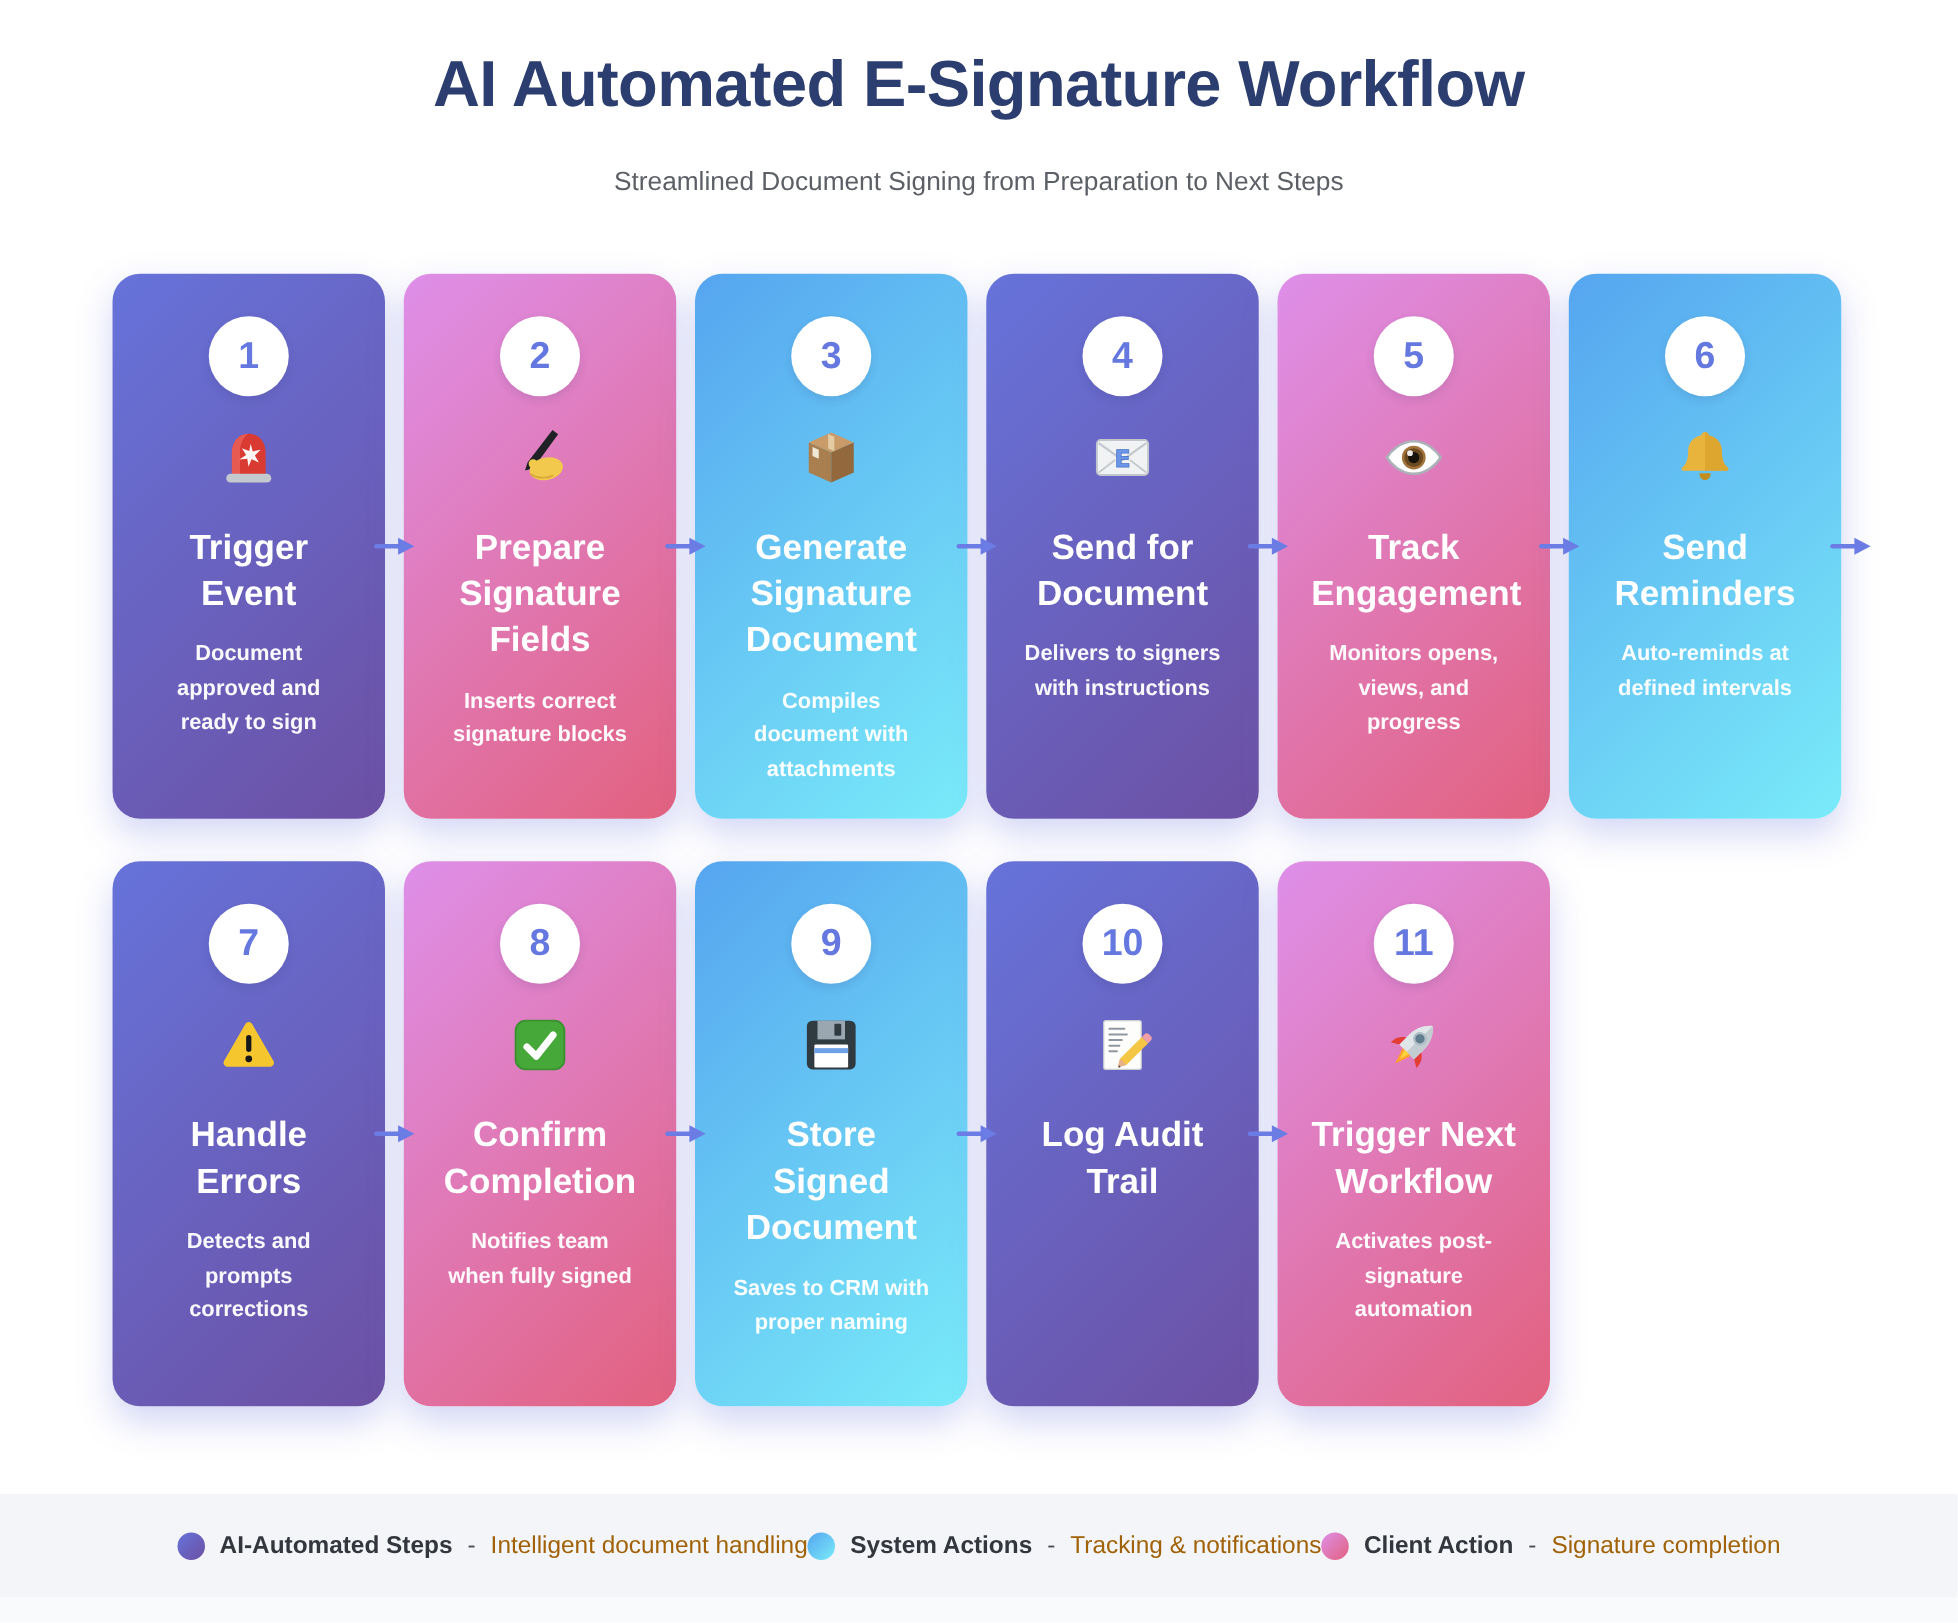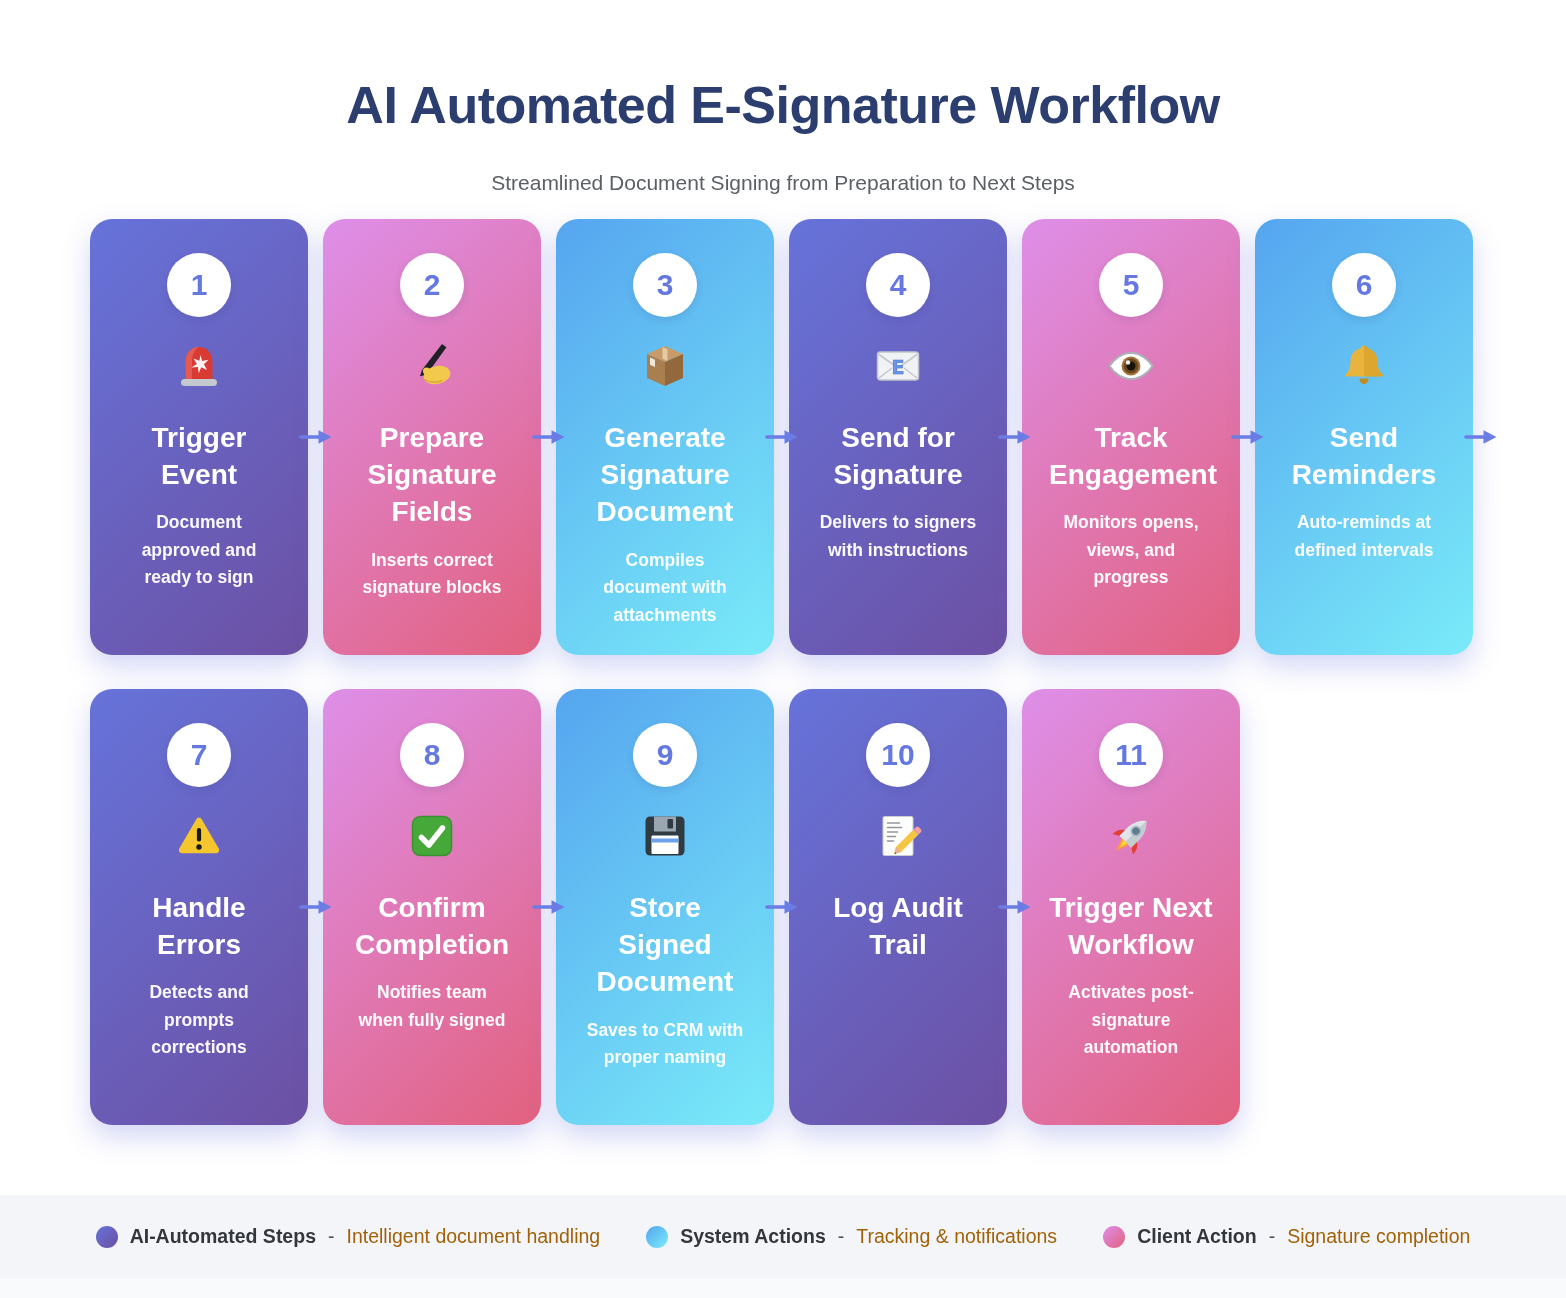--- a/index.html
+++ b/index.html
@@ -2,21 +2,21 @@
 <html><head>
 <meta charset="utf-8">
 <style>
   * { margin:0; padding:0; box-sizing:border-box; }
   html,body { width:1566px; height:1298px; }
   body {
     position:relative; background:#ffffff; overflow:hidden;
     font-family:"Liberation Sans", sans-serif;
   }
   .header { position:absolute; top:38px; left:0; width:100%; text-align:center; }
-  .page-title { font-size:52px; font-weight:bold; color:#2C3E6F; letter-spacing:-0.5px;margin-top:37px; }
+  .page-title { font-size:52px; font-weight:bold; color:#2C3E6F; letter-spacing:-0.5px; }
   .page-subtitle { margin-top:36px; font-size:21px; color:#5c6066; font-weight:normal; }
 
   .row { position:absolute; left:90px; display:flex; gap:15px; }
   .row-1 { top:219px; }
   .row-2 { top:689px; }
 
   .card {
     position:relative; width:218px; height:436px; border-radius:22px;
     text-align:center; color:#fff;
     box-shadow:0 12px 28px rgba(108,118,222,0.30);
@@ -40,21 +40,21 @@
   .card-desc {
     margin:16px auto 0; max-width:158px; font-size:17.5px; line-height:1.57;
     color:rgba(255,255,255,0.96); font-weight:bold;
   }
   .arrow {
     position:absolute; right:-24.5px; top:calc(50% - 9px); width:34px; height:18px; z-index:3;
   }
 
   .legend-bar {
     position:absolute; top:1195px; left:0; width:100%; height:83px;
-    background:#f4f5f9; display:flex; align-items:center; justify-content:center; gap:46px;
+    background:#f4f5f9; display:flex; align-items:center; justify-content:center; 
   }
   .legend-item { display:flex; align-items:center; gap:12px; font-size:19.5px; }
   .legend-dot { width:22px; height:22px; border-radius:50%; }
   .dot-purple { background:linear-gradient(135deg,#6673DA,#6C50A3); }
   .dot-cyan   { background:linear-gradient(135deg,#55A5EF,#7AEBF9); }
   .dot-pink   { background:linear-gradient(135deg,#DE8FE9,#E2617E); }
   .legend-label { font-weight:bold; color:#33373d; }
   .legend-sep { color:#4b5056; }
   .legend-desc { color:#a16207; }
   .footer-strip { position:absolute; top:1278px; left:0; width:100%; height:20px; background:#f9fafc; }
@@ -141,21 +141,21 @@
         <span class="badge-num">4</span>
       </div>
     <div class="card-icon">
       <svg width="48" height="48" viewBox="0 0 48 48">
         <rect x="3.5" y="10" width="41" height="28" rx="3" fill="#f0f2f4" stroke="#c0c6cb" stroke-width="1.5"></rect>
         <path d="M5 12.5L24 26 43 12.5" fill="none" stroke="#c4c9cd" stroke-width="1.8"></path>
         <path d="M5 36l13-10M43 36l-13-10" stroke="#c4c9cd" stroke-width="1.5"></path>
         <text x="24" y="31.5" text-anchor="middle" font-family="'DejaVu Sans', sans-serif" font-size="19" font-weight="bold" fill="#6b96e8" stroke="#4a72c8" stroke-width="0.6">E</text>
       </svg>
     </div>
-    <h3 class="card-title">Send for Signature</h3>
+    <h3 class="card-title">Send for Document</h3>
     <p class="card-desc">Delivers to signers with instructions</p>
     <span class="arrow">
       <svg width="34" height="18" viewBox="0 0 34 18">
           <path d="M2 9 H21" stroke="#6B7CE4" stroke-width="3.6" stroke-linecap="round"></path>
           <path d="M19.5 2.2 L32.5 9 L19.5 15.8 Z" fill="#6B7CE4"></path>
         </svg>
     </span>
   </div>
 
   <div class="card grad-pink">

